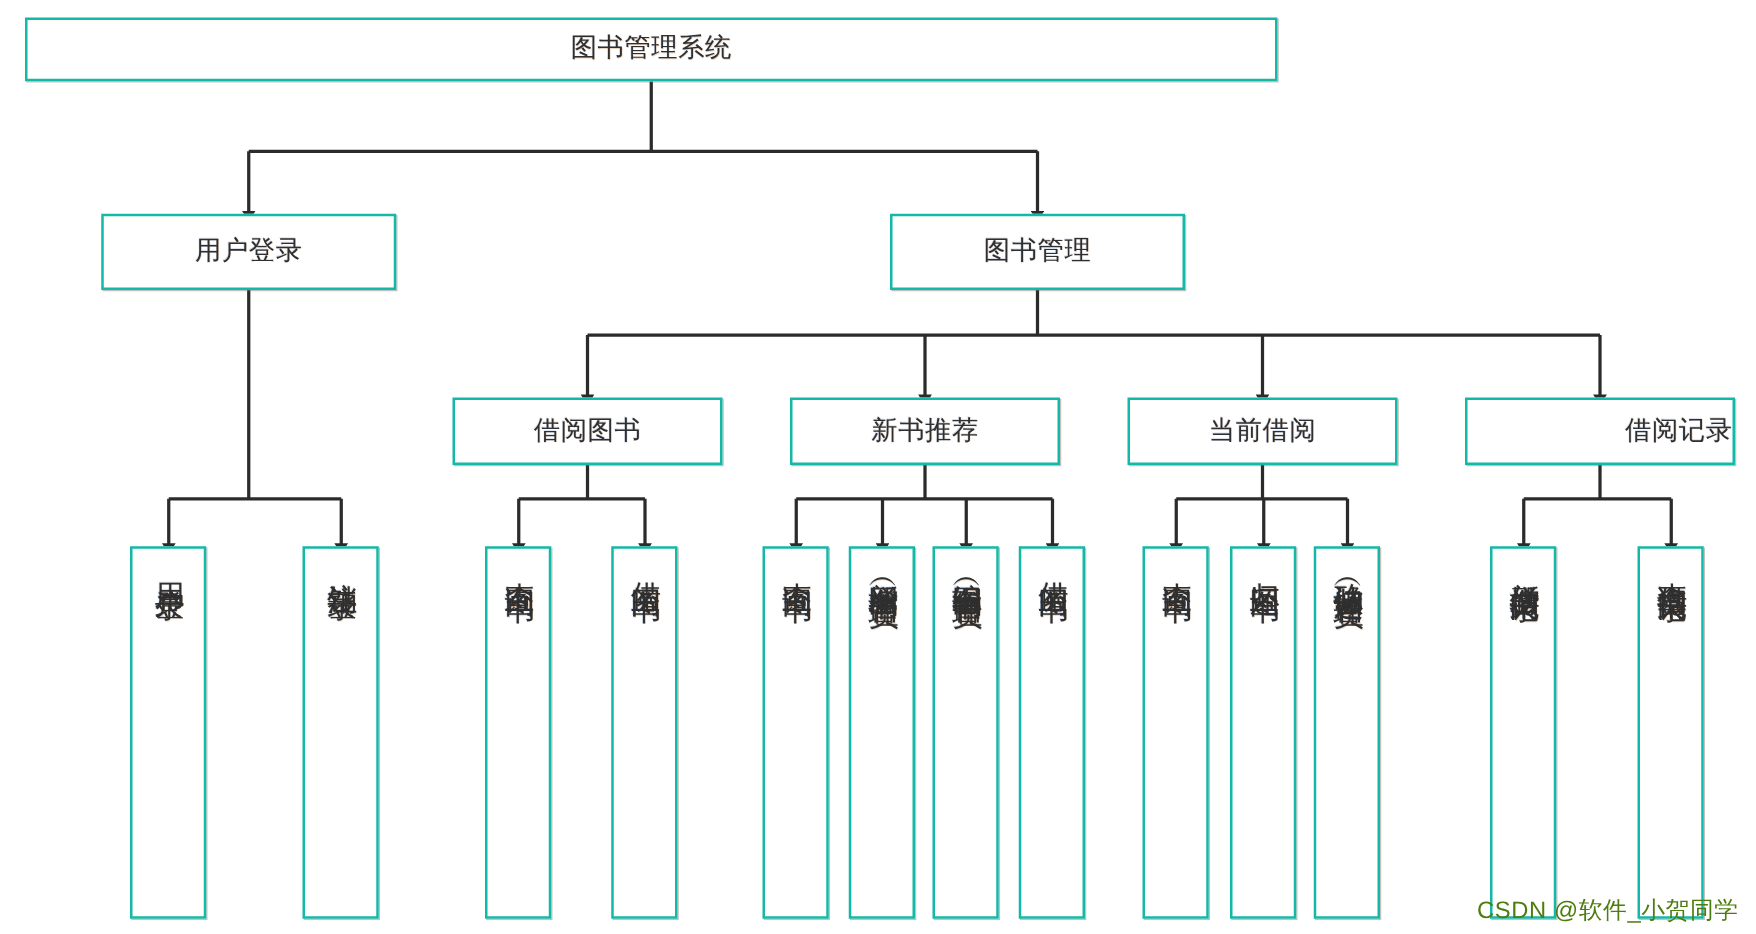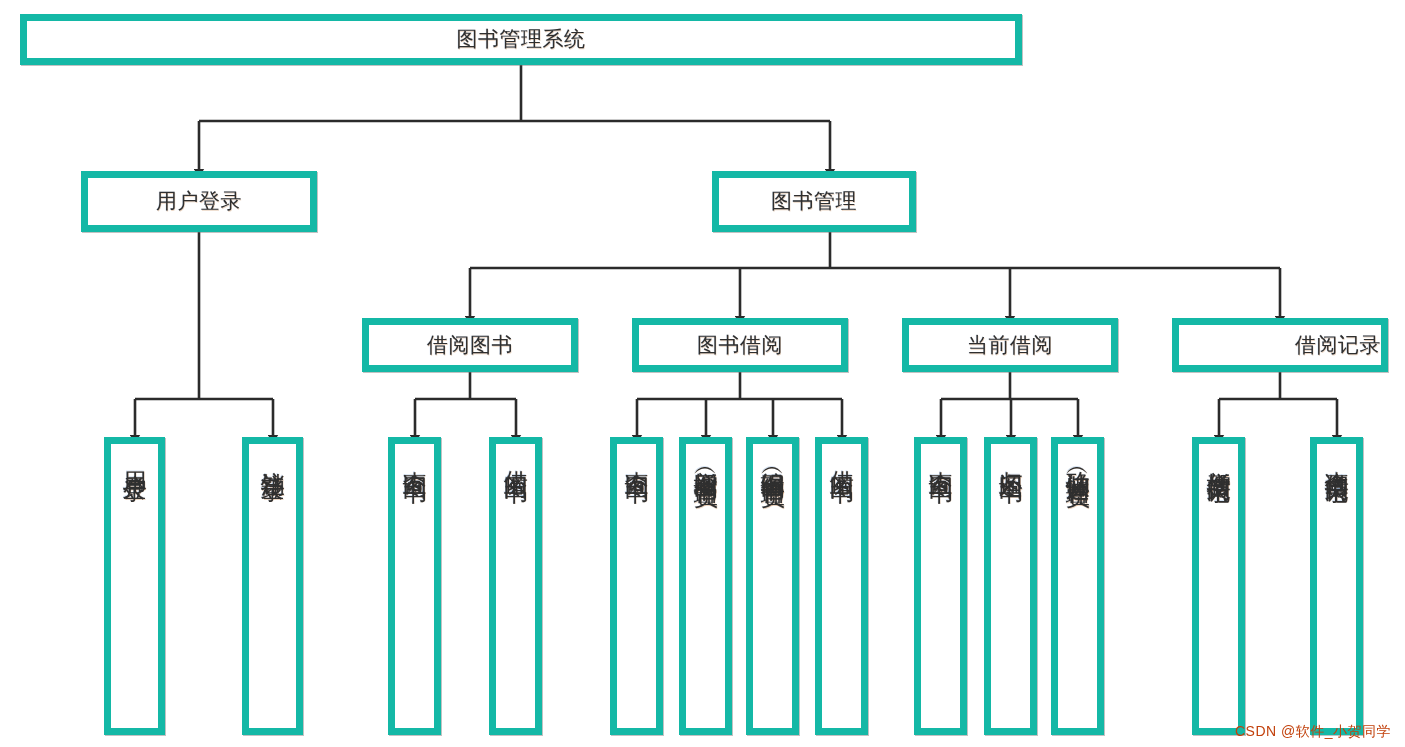--- a/index.html
+++ b/index.html
@@ -18,21 +18,21 @@
   svg.edges{
     position:absolute;
     left:0;top:0;
     width:1405px;height:747px;
     pointer-events:none;
   }
   .node{
     position:absolute;
     box-sizing:border-box;
     background:#ffffff;
-    border:7px solid #14b8a6;
+    border:2px solid #14b8a6;
     display:flex;
     align-items:center;
     justify-content:center;
     box-shadow:1px 1px 0 rgba(120,120,120,.45);
   }
   .node .lbl{
     font-size:21px;
     line-height:1.15;
     letter-spacing:.5px;
     color:#2f2f2f;
@@ -50,22 +50,22 @@
     line-height:1.02;
     letter-spacing:3px;
     white-space:pre;
     margin:0 auto;
   }
   .node.vert.tall .lbl{ font-size:24px; letter-spacing:2px; }
   #watermark{
     position:absolute;
     right:14px;
     bottom:6px;
-    font-size:14px;
-    color:#c2410c;
+    font-size:19px;
+    color:#4d7c0f;
     letter-spacing:.5px;
     white-space:nowrap;
     user-select:none;
   }
 </style>
 </head>
 <body>
 
 <div id="stage">
 
@@ -112,28 +112,28 @@
       </g>
   </svg>
 
   <div id="nodes">
       <div class="node tall" style="left: 20px; top: 14px; width: 1002px; height: 51px;">
         <span class="lbl">图书管理系统</span>
       </div>
       <div class="node" style="left: 81px; top: 171px; width: 236px; height: 61px;">
         <span class="lbl">用户登录</span>
       </div>
-      <div class="node" style="left: 712px; top: 171px; width: 204px; height: 61px; text-align: center;">
+      <div class="node" style="left: 712px; top: 171px; width: 236px; height: 61px; text-align: center;">
         <span class="lbl">图书管理</span>
       </div>
       <div class="node" style="left: 362px; top: 318px; width: 216px; height: 54px;">
         <span class="lbl">借阅图书</span>
       </div>
       <div class="node" style="left: 632px; top: 318px; width: 216px; height: 54px;">
-        <span class="lbl">图书借阅</span>
+        <span class="lbl">新书推荐</span>
       </div>
       <div class="node" style="left: 902px; top: 318px; width: 216px; height: 54px;">
         <span class="lbl">当前借阅</span>
       </div>
       <div class="node" style="left: 1172px; top: 318px; width: 216px; height: 54px; justify-content: flex-end;">
         <span class="lbl">借阅记录</span>
       </div>
       <div class="node vert" style="left: 104px; top: 437px; width: 61px; height: 298px;">
         <span class="lbl">用户登录</span>
       </div>

